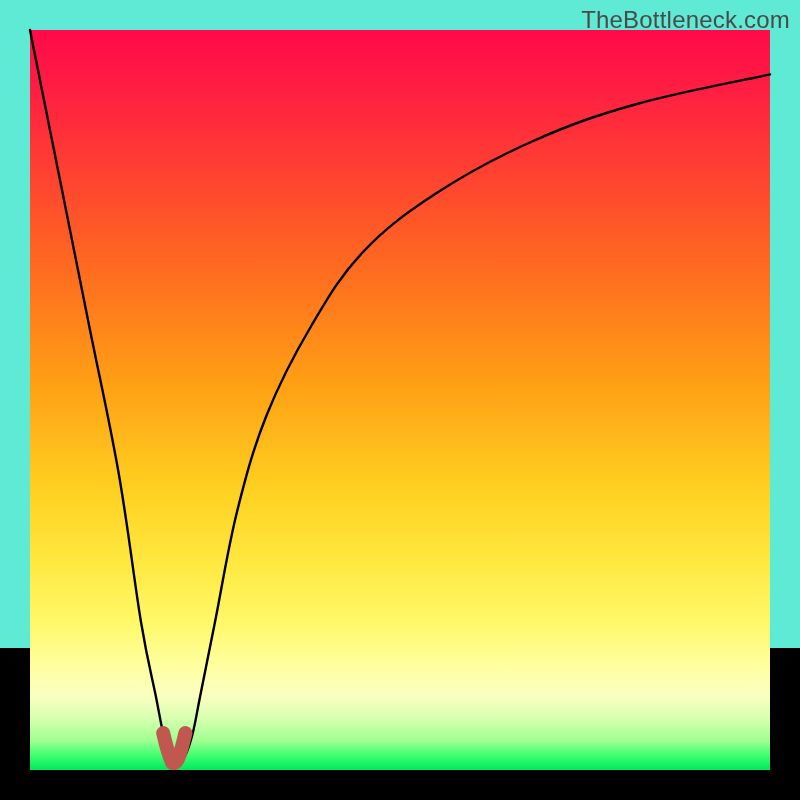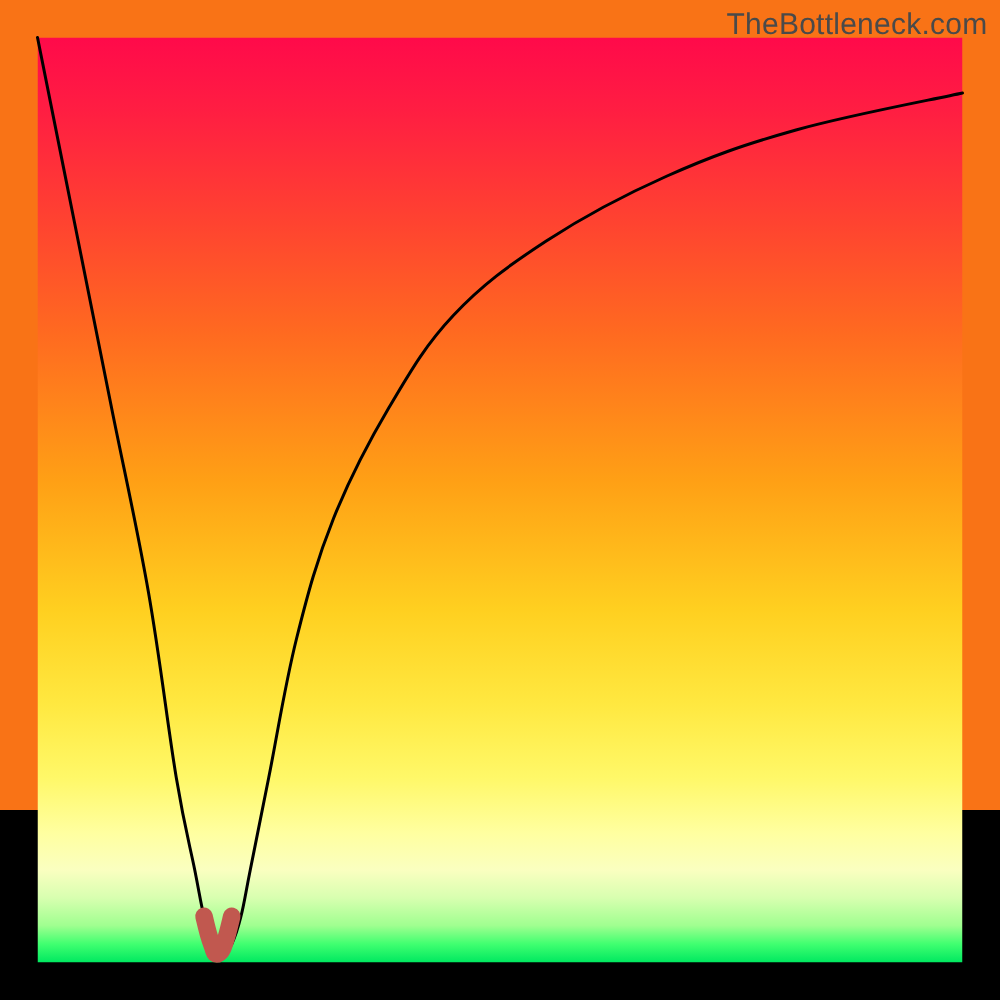--- a/index.html
+++ b/index.html
@@ -8,21 +8,21 @@
     width: 800px;
     height: 800px;
     overflow: hidden;
     background: #000;
     font-family: Arial, Helvetica, sans-serif;
   }
   .frame {
     position: absolute;
     left: 0; top: 0;
     width: 800px; height: 648px;
-    background: #f97316;
+    background: #5eead4;
   }
   .plot {
     position: absolute;
     left: 30px;
     top: 30px;
     width: 740px;
     height: 740px;
     overflow: hidden;
   }
   .gradient {

